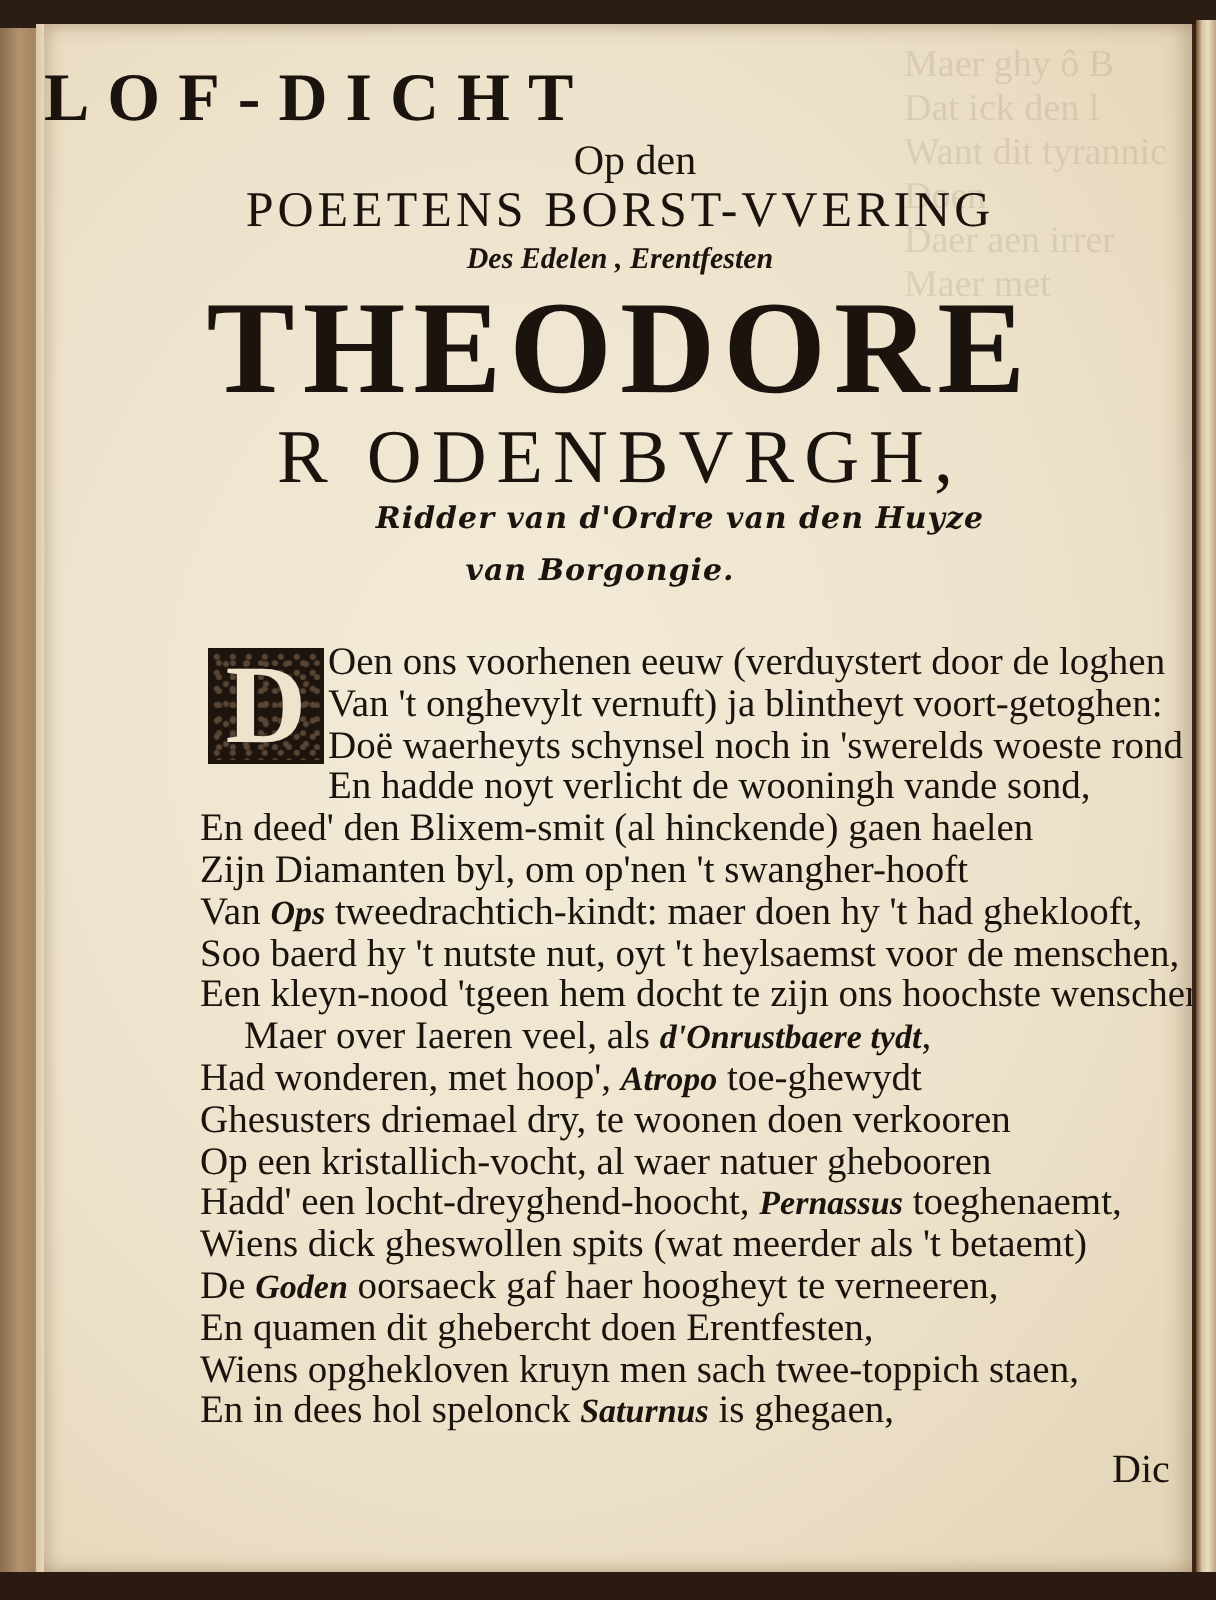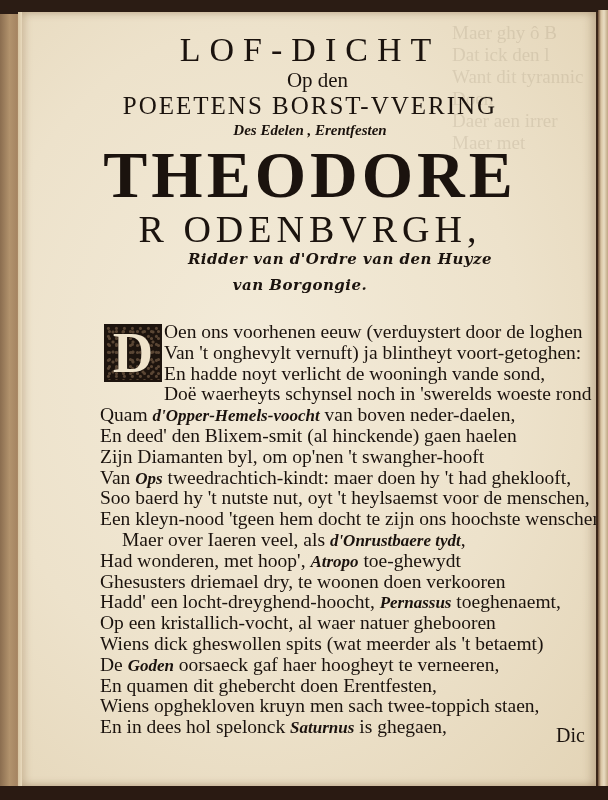--- a/index.html
+++ b/index.html
@@ -28,22 +28,22 @@
     .gutter-line {
       position: absolute; left: 596px; top: 12px; width: 2px; height: 774px; background: #3a2518;
     }
     .bleed {
       position: absolute; color: rgba(90,70,50,0.12);
       font-family: "Liberation Serif", serif; font-size: 19px; line-height: 22px;
       white-space: pre; pointer-events: none;
     }
     .txt { font-family: "Liberation Serif", "DejaVu Serif", serif; color: #1b130e; }
     .title1 {
-      position: absolute; left: 0; width: 576px; top: 18px; text-align: center;
-      font-size: 34px; letter-spacing: 9px; font-weight: normal; line-height: 40px;
+      position: absolute; left: 0; width: 576px; top: 18px; text-align: left;
+      font-size: 34px; letter-spacing: 9px; font-weight: bold; line-height: 40px;
     }
     .title2 {
       position: absolute; left: 0; width: 576px; top: 56px; text-align: center;
       font-size: 21px; line-height: 24px; padding-left: 15px;
     }
     .title3 {
       position: absolute; left: 0; width: 576px; top: 78px; text-align: center;
       font-size: 25px; letter-spacing: 2px; line-height: 32px;
     }
     .title4 {
@@ -120,33 +120,32 @@
     <div class="txt blackletter bl1">Ridder van d'Ordre van den Huyze</div>
     <div class="txt blackletter bl2">van Borgongie.</div>
 
     <div class="dropcap">
       <span class="dropcap-inner">D</span>
     </div>
 
     <div class="poem">
       <div class="line dc"><span>Oen ons voorhenen eeuw (verduystert door de loghen</span></div>
       <div class="line dc"><span>Van 't onghevylt vernuft) ja blintheyt voort-getoghen:</span></div>
+      <div class="line dc"><span>Doë waerheyts schynsel noch in 'swerelds woeste rond</span></div>
       <div class="line dc"><span>En hadde noyt verlicht de wooningh vande sond,</span></div>
-      <div class="line dc"><span>Doë waerheyts schynsel noch in 'swerelds woeste rond</span></div>
-      <div class="line"><span>Quam </span><span class="it">d'Opper-Hemels-voocht</span><span> van boven neder-daelen,</span></div>
       <div class="line"><span>En deed' den Blixem-smit (al hinckende) gaen haelen</span></div>
       <div class="line"><span>Zijn Diamanten byl, om op'nen 't swangher-hooft</span></div>
       <div class="line"><span>Van </span><span class="it">Ops</span><span> tweedrachtich-kindt: maer doen hy 't had gheklooft,</span></div>
       <div class="line"><span>Soo baerd hy 't nutste nut, oyt 't heylsaemst voor de menschen,</span></div>
       <div class="line"><span>Een kleyn-nood 'tgeen hem docht te zijn ons hoochste wenschen.</span></div>
       <div class="line indent"><span>Maer over Iaeren veel, als </span><span class="it">d'Onrustbaere tydt</span><span>,</span></div>
       <div class="line"><span>Had wonderen, met hoop', </span><span class="it">Atropo</span><span> toe-ghewydt</span></div>
       <div class="line"><span>Ghesusters driemael dry, te woonen doen verkooren</span></div>
+      <div class="line"><span>Op een kristallich-vocht, al waer natuer ghebooren</span></div>
       <div class="line"><span>Hadd' een locht-dreyghend-hoocht, </span><span class="it">Pernassus</span><span> toeghenaemt,</span></div>
-      <div class="line"><span>Op een kristallich-vocht, al waer natuer ghebooren</span></div>
       <div class="line"><span>Wiens dick gheswollen spits (wat meerder als 't betaemt)</span></div>
       <div class="line"><span>De </span><span class="it">Goden</span><span> oorsaeck gaf haer hoogheyt te verneeren,</span></div>
       <div class="line"><span>En quamen dit ghebercht doen Erentfesten,</span></div>
       <div class="line"><span>Wiens opghekloven kruyn men sach twee-toppich staen,</span></div>
       <div class="line"><span>En in dees hol spelonck </span><span class="it">Saturnus</span><span> is ghegaen,</span></div>
     </div>
 
     <div class="catch">Dic</div>
   </div>
 

